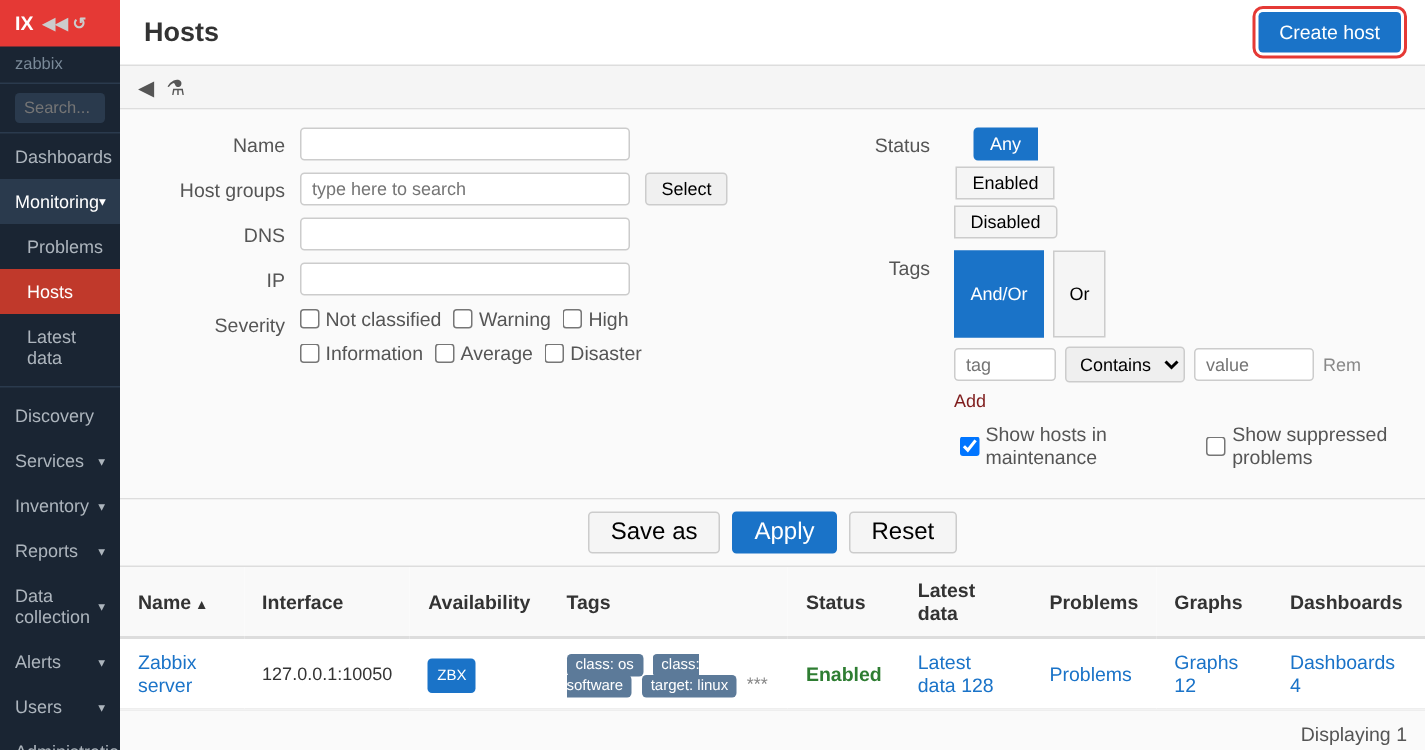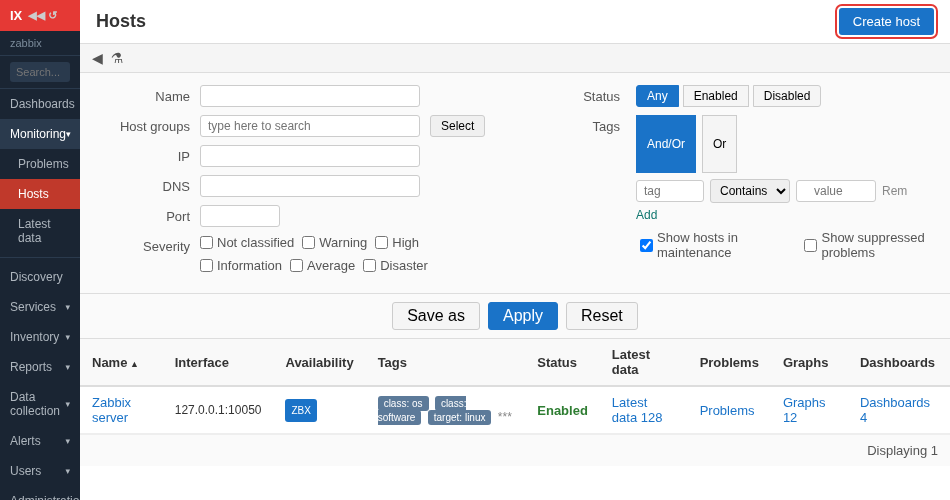--- a/index.html
+++ b/index.html
@@ -156,20 +156,21 @@
       border: 1px solid #ccc;
       border-radius: 3px;
       padding: 3px 10px;
       cursor: pointer;
       font-size: 12px;
     }
     .status-group {
       display: flex;
       align-items: center;
       gap: 4px;
+      flex-direction: column;
     }
     .status-label { color: #555; margin-right: 6px; }
     .btn-status {
       border: 1px solid #ccc;
       background: #f5f5f5;
       padding: 3px 10px;
       cursor: pointer;
       font-size: 12px;
     }
     .btn-status.active {
@@ -211,33 +212,33 @@
     }
     .tag-select {
       border: 1px solid #ccc;
       border-radius: 3px;
       padding: 3px 5px;
       font-size: 12px;
     }
     .tag-value-input {
       border: 1px solid #ccc;
       border-radius: 3px;
-      padding: 3px 17px;
+      padding: 3px 7px;
       font-size: 12px;
       width: 80px;
     }
     .btn-remove {
       color: #888;
       border: none;
       background: none;
       cursor: pointer;
       font-size: 12px;
     }
     .btn-add-link {
-      color: #0f766e;
+      color: #7f1d1d;
       background: none;
       border: none;
       cursor: pointer;
       font-size: 12px;
       text-decoration: none;
     }
     .maintenance-row {
       display: flex;
       align-items: center;
       gap: 20px;
@@ -420,30 +421,26 @@
         <div class="filter-row">
           <span class="filter-label">Name</span>
           <input class="filter-input filter-input-wide" type="text" style="">
         </div>
         <div class="filter-row">
           <span class="filter-label">Host groups</span>
           <input class="filter-input filter-input-wide" type="text" placeholder="type here to search" style="">
           <button class="btn-select">Select</button>
         </div>
         <div class="filter-row">
+          <span class="filter-label">DNS</span>
+          <input class="filter-input filter-input-wide" type="text" style="">
+        </div>
+        <div class="filter-row">
           <span class="filter-label">IP</span>
           <input class="filter-input filter-input-wide" type="text" style="">
-        </div>
-        <div class="filter-row">
-          <span class="filter-label">DNS</span>
-          <input class="filter-input filter-input-wide" type="text" style="">
-        </div>
-        <div class="filter-row">
-          <span class="filter-label">Port</span>
-          <input class="filter-input filter-input-small" type="text" style="">
         </div>
         <div class="filter-row">
           <span class="filter-label">Severity</span>
           <div style="display:flex;flex-wrap:wrap;gap:8px;max-width:300px;">
             <label class="checkbox-label">
               <input type="checkbox" style=""> 
                 <span>Not classified</span>
             </label>
             <label class="checkbox-label">
               <input type="checkbox" style=""> 

